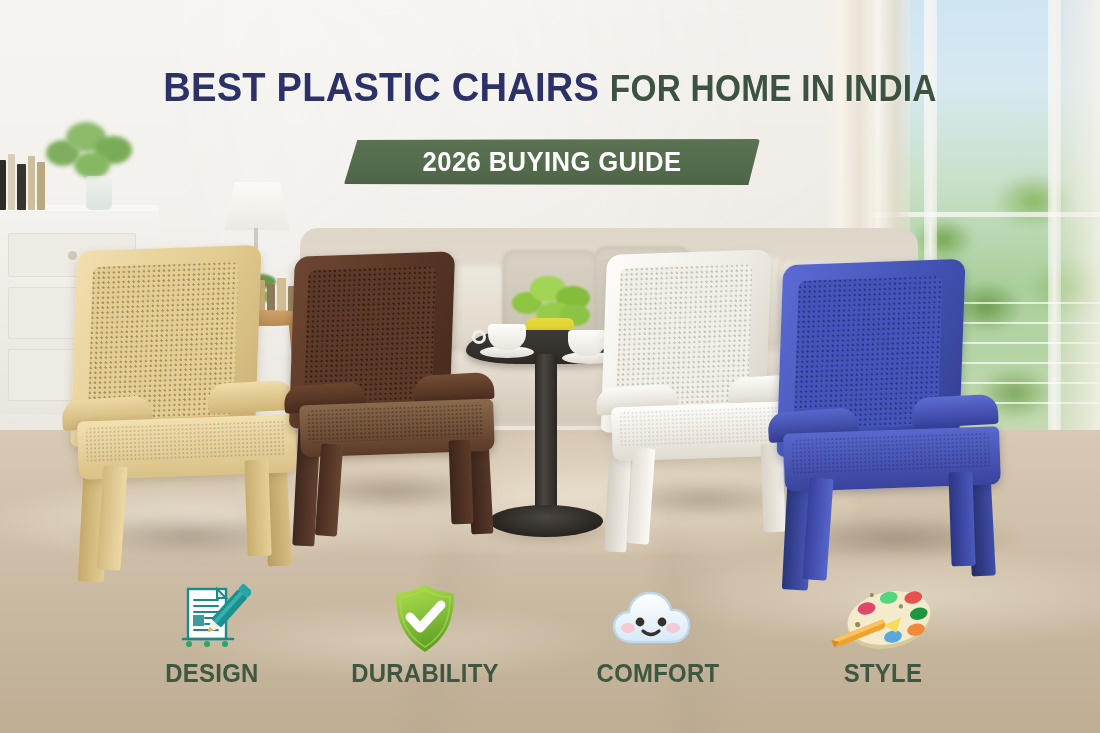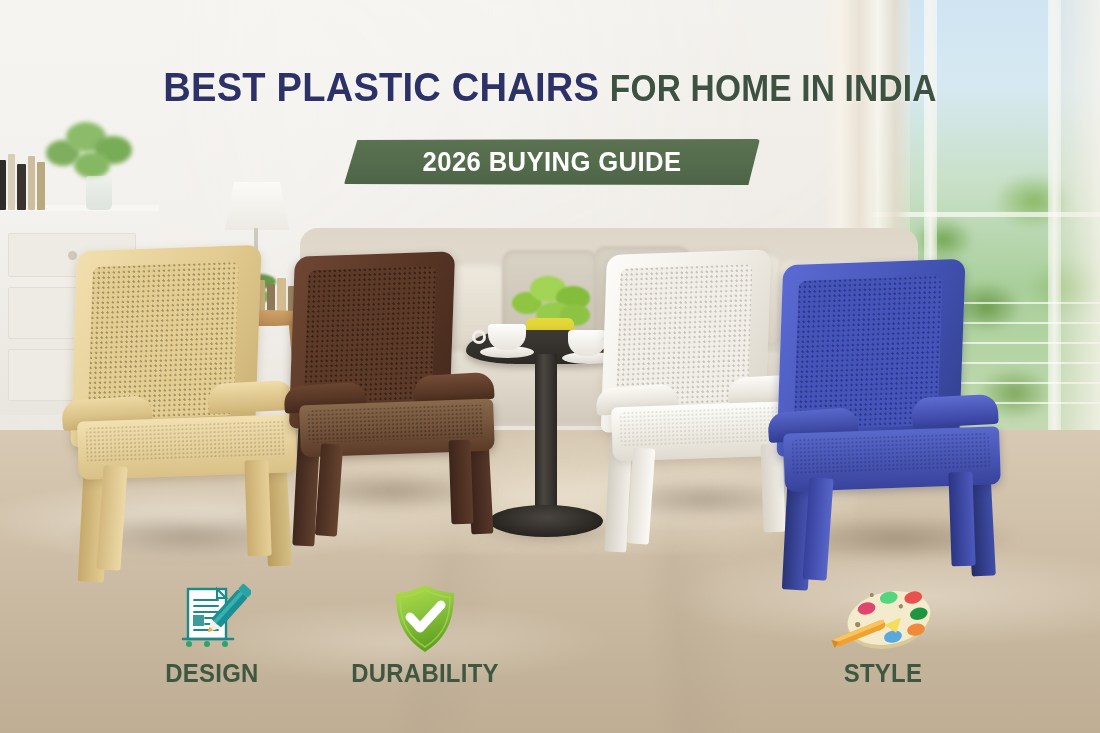--- a/index.html
+++ b/index.html
@@ -496,20 +496,39 @@
             <rect x="45" y="2" width="4" height="40" fill="#39b0b0"></rect>
             <path d="M42 42 L48.5 54 L55 42 Z" fill="#f2f0e6"></path>
             <path d="M46 49 L48.5 54 L51 49 Z" fill="#f2b134"></path>
             <rect x="42" y="-6" width="13" height="8" rx="1.5" fill="#2aa3a5"></rect>
           </g>
         </svg>
       </div>
       <div class="feat-label">DESIGN</div>
     </div>
 
+    <div class="feature" style="left:558px;top:0">
+      <div class="feat-icon">
+        <svg width="96" height="70" viewBox="0 0 96 70">
+          <defs>
+            <linearGradient id="clg" x1="0" y1="0" x2="0" y2="1">
+              <stop offset="0%" stop-color="#ffffff"></stop>
+              <stop offset="100%" stop-color="#d7e9f6"></stop>
+            </linearGradient>
+          </defs>
+          <path d="M22 58 C10 58 4 50 4 42 C4 34 11 28 19 28 C20 17 29 9 40 9 C51 9 59 16 61 26 C70 25 79 31 79 41 C79 51 72 58 62 58 Z" fill="url(#clg)" stroke="#bcd8ec" stroke-width="2.4"></path>
+          <ellipse cx="18" cy="44" rx="7" ry="5" fill="#f7c3cc" opacity=".85"></ellipse>
+          <ellipse cx="63" cy="44" rx="7" ry="5" fill="#f7c3cc" opacity=".85"></ellipse>
+          <circle cx="30" cy="38" r="4.4" fill="#36312f"></circle>
+          <circle cx="52" cy="38" r="4.4" fill="#36312f"></circle>
+          <path d="M33 47 Q41 54 49 47" fill="none" stroke="#36312f" stroke-width="3.2" stroke-linecap="round"></path>
+        </svg>
+      </div>
+      <div class="feat-label">COMFORT</div>
+    </div>
 
     <div class="feature" style="left:783px;top:0">
       <div class="feat-icon">
         <svg width="112" height="74" viewBox="0 0 112 74">
           <ellipse cx="62" cy="40" rx="42" ry="26" fill="#d8c99a" transform="rotate(-12 62 40)"></ellipse>
           <ellipse cx="62" cy="36" rx="42" ry="26" fill="#f4ebcd" transform="rotate(-12 62 36)"></ellipse>
           <g transform="rotate(-12 62 36)">
             <ellipse cx="42" cy="22" rx="9" ry="6" fill="#e0456b"></ellipse>
             <ellipse cx="66" cy="16" rx="9" ry="6" fill="#55d67e"></ellipse>
             <ellipse cx="90" cy="21" rx="9" ry="6" fill="#e8514e"></ellipse>

